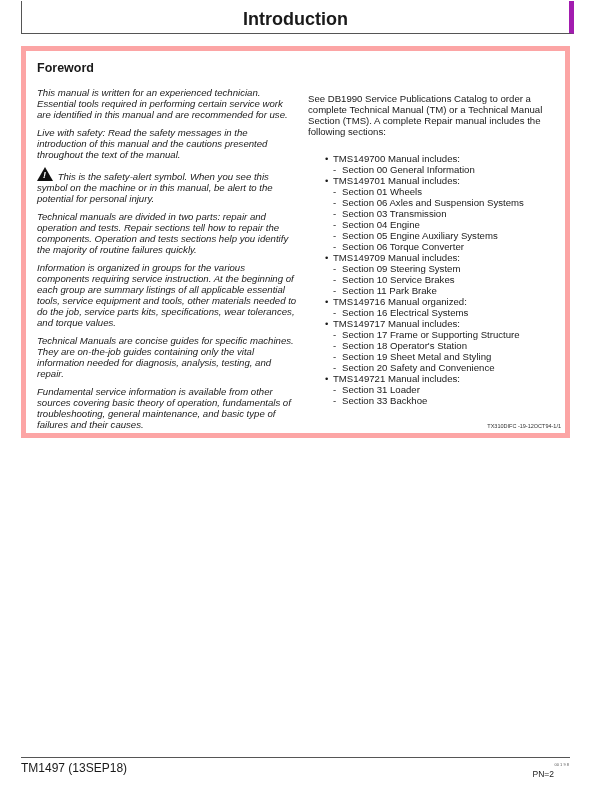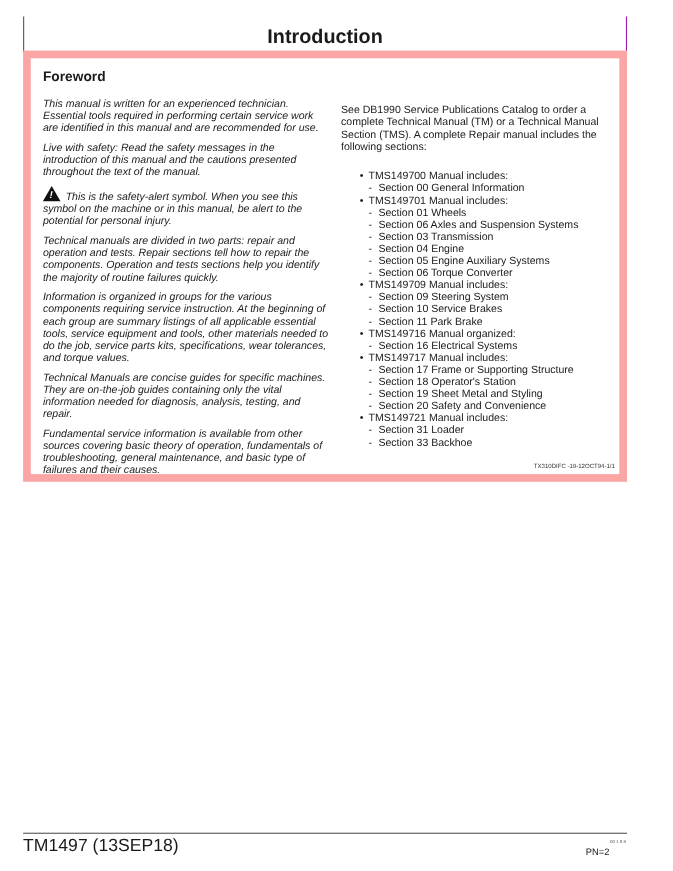--- a/index.html
+++ b/index.html
@@ -1,34 +1,34 @@
 <!DOCTYPE html>
 <html><head>
 <meta charset="utf-8">
 <style>
   html, body { margin:0; padding:0; background:#fff; }
   body { width:612px; height:792px; position:relative; font-family:"Liberation Sans", sans-serif; color:#1a1a1a; overflow:hidden; }
-  .title-box { position:absolute; left:21px; top:15px; width:547px; height:32px; border-left:1px solid #555; border-right:1px solid #a21caf; border-bottom:1px solid #555; }
+  .title-box { position:absolute; left:21px; top:1px; width:547px; height:32px; border-left:1px solid #555; border-right:5px solid #a21caf; border-bottom:1px solid #555; }
   .title-box .title { position:absolute; left:0; right:0; top:8px; text-align:center; font-size:18px; font-weight:bold; }
-  .content-box { position:absolute; left:21px; top:46px; width:549px; height:392px; border:7px solid #fca5a5; box-sizing:border-box; }
+  .content-box { position:absolute; left:21px; top:46px; width:549px; height:392px; border:5px solid #fca5a5; box-sizing:border-box; }
   .section-heading { position:absolute; left:11px; top:10px; font-size:12.5px; font-weight:bold; }
   .col-left { position:absolute; left:11px; top:36px; width:262px; font-size:9.6px; line-height:11px;font-style:italic; }
   .col-right { position:absolute; left:282px; top:42px; width:262px; font-size:9.6px; line-height:11px; }
   p { margin:0 0 7px 0; }
   .warn { display:inline-block; width:0; height:0; border-left:8px solid transparent; border-right:8px solid transparent; border-bottom:14px solid #111; position:relative; vertical-align:-1px; margin-right:2px; }
   .warn::after { content:"!"; position:absolute; left:-2px; top:3px; color:#fff; font-size:9px; font-weight:bold; }
   ul.manuals { list-style:none; margin:16px; padding:0; }
   ul.manuals li.manual { position:relative; padding-left:9px; }
   ul.manuals li.manual::before { content:"•"; position:absolute; left:1px; top:0; }
   ul.sections { list-style:none; margin:0; padding:0; }
   ul.sections li { padding-left:0; }
   .dash { display:inline-block; width:9px; }
   .ref { position:absolute; right:4px; bottom:4px; font-size:5.5px; color:#333; }
   .footer-line { position:absolute; left:21px; top:757px; width:549px; border-top:1px solid #555; }
-  .footer-left { position:absolute; left:21px; top:761px; font-size:16px; }
+  .footer-left { position:absolute; left:21px; top:761px; font-size:12px; }
   .footer-tiny { position:absolute; right:43px; top:762px; font-size:4px; color:#555; }
   .footer-pn { position:absolute; right:58px; top:769px; font-size:8.5px; }
 </style>
 </head>
 <body>
 
 <div class="title-box">
   <div class="title">Introduction</div>
 </div>
 

